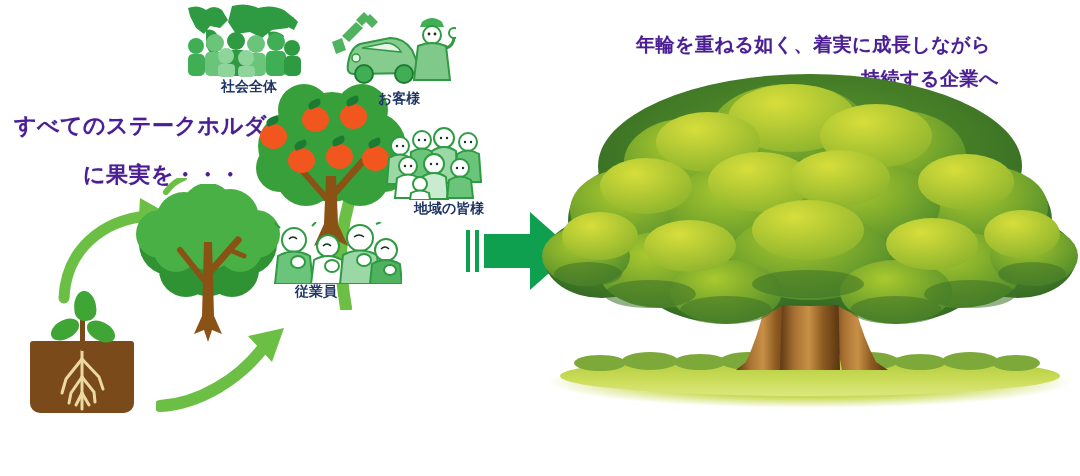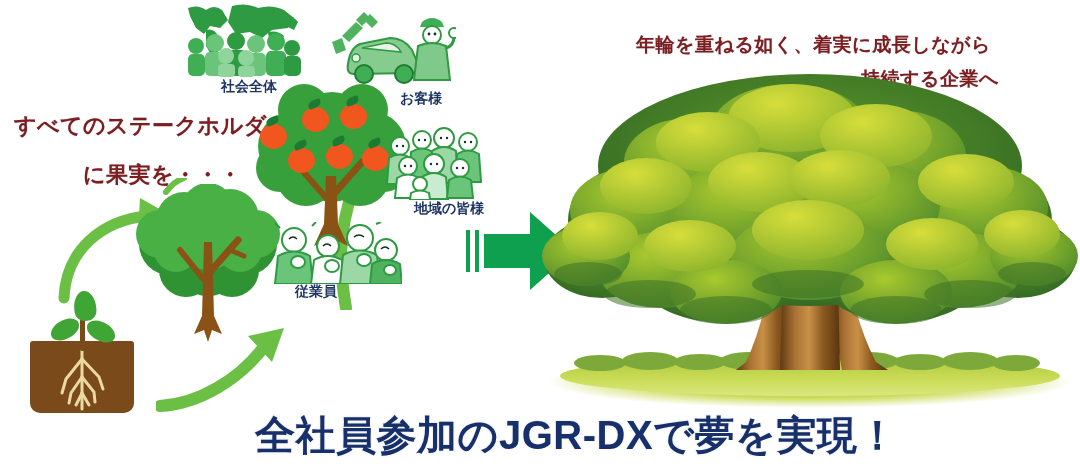--- a/index.html
+++ b/index.html
@@ -3,21 +3,21 @@
 <meta charset="utf-8">
 <style>
   html,body{margin:0;padding:0;background:#fff;}
   body{width:1080px;height:476px;overflow:hidden;font-family:"Liberation Sans","DejaVu Sans",sans-serif;}
   #stage{position:relative;width:1080px;height:476px;background:#ffffff;}
 
   .abs{position:absolute;}
 
   
   .hdg{
-    color:#7f1d1d;font-weight:bold;letter-spacing:.5px;white-space:nowrap;
+    color:#4c1d95;font-weight:bold;letter-spacing:.5px;white-space:nowrap;
     text-shadow:0 0 1px rgba(31,53,102,.35);
   }
   #left-head-1{left:14px;top:111px;font-size:22px;}
   #left-head-2{left:83px;top:152px;font-size:22px;margin-top:8px;}
   #right-head-1{left:636px;top:32px;font-size:19px;}
   #right-head-2{left:861px;top:66px;font-size:19px;}
   #bottom-caption{
     left:255px;top:408px;font-size:40px;color:#17306B;font-weight:bold;
     text-shadow:1px 1px 0 rgba(255,255,255,.9), 0 0 2px rgba(23,48,107,.25);
     white-space:nowrap;
@@ -212,21 +212,21 @@
         <path d="M92 14 q10 -8 20 0 l2 5 l-24 0 Z" fill="#3FAE55"></path>
         <circle cx="102" cy="27" r="9" fill="#FFFFFF" stroke="#2E9A42" stroke-width="2"></circle>
         <circle cx="99" cy="26" r="1.4" fill="#17301f"></circle>
           <circle cx="105" cy="26" r="1.4" fill="#17301f"></circle>
         <path d="M88 38 q14 -6 28 0 l4 34 l-36 0 Z" fill="#7FC98B" stroke="#2E9A42" stroke-width="2"></path>
         <path d="M116 40 q8 -2 8 -12" stroke="#2E9A42" stroke-width="3" fill="none"></path>
         <circle cx="124" cy="25" r="5" fill="#FFFFFF" stroke="#2E9A42" stroke-width="2"></circle>
       </g>
     </svg>
   </div>
-  <div class="cap-label" style="left:400px;top:90px;">お客様</div>
+  <div class="cap-label" style="left:378px;top:90px;">お客様</div>
 
   <div class="clipart" style="left:382px;top:126px;width:108px;height:74px;">
     <svg width="108" height="74" viewBox="0 0 108 74">
       <g stroke="#2E9A42" stroke-width="2" fill="#FFFFFF">
         <circle cx="18" cy="20" r="9"></circle>
           <path d="M7 32 q11 -7 22 0 l2 26 l-26 0 Z" fill="#9BD8A6"></path>
         <circle cx="40" cy="14" r="9"></circle>
           <path d="M29 26 q11 -7 22 0 l2 30 l-26 0 Z" fill="#6AC47A"></path>
         <circle cx="62" cy="12" r="10"></circle>
           <path d="M50 25 q12 -8 24 0 l2 32 l-28 0 Z" fill="#9BD8A6"></path>
@@ -412,15 +412,14 @@
           <ellipse cx="186" cy="240" rx="46" ry="14"></ellipse>
         <ellipse cx="356" cy="240" rx="46" ry="14"></ellipse>
           <ellipse cx="430" cy="224" rx="46" ry="14"></ellipse>
         <ellipse cx="268" cy="214" rx="56" ry="14"></ellipse>
         <ellipse cx="48" cy="204" rx="34" ry="12"></ellipse>
           <ellipse cx="492" cy="204" rx="34" ry="12"></ellipse>
       </g>
     </svg>
   </div>
 
-  <div class="abs hdg" id="bottom-caption">全社員参加のJGR-DXで夢を実現！</div>
 
 </div>
 
 </body></html>

